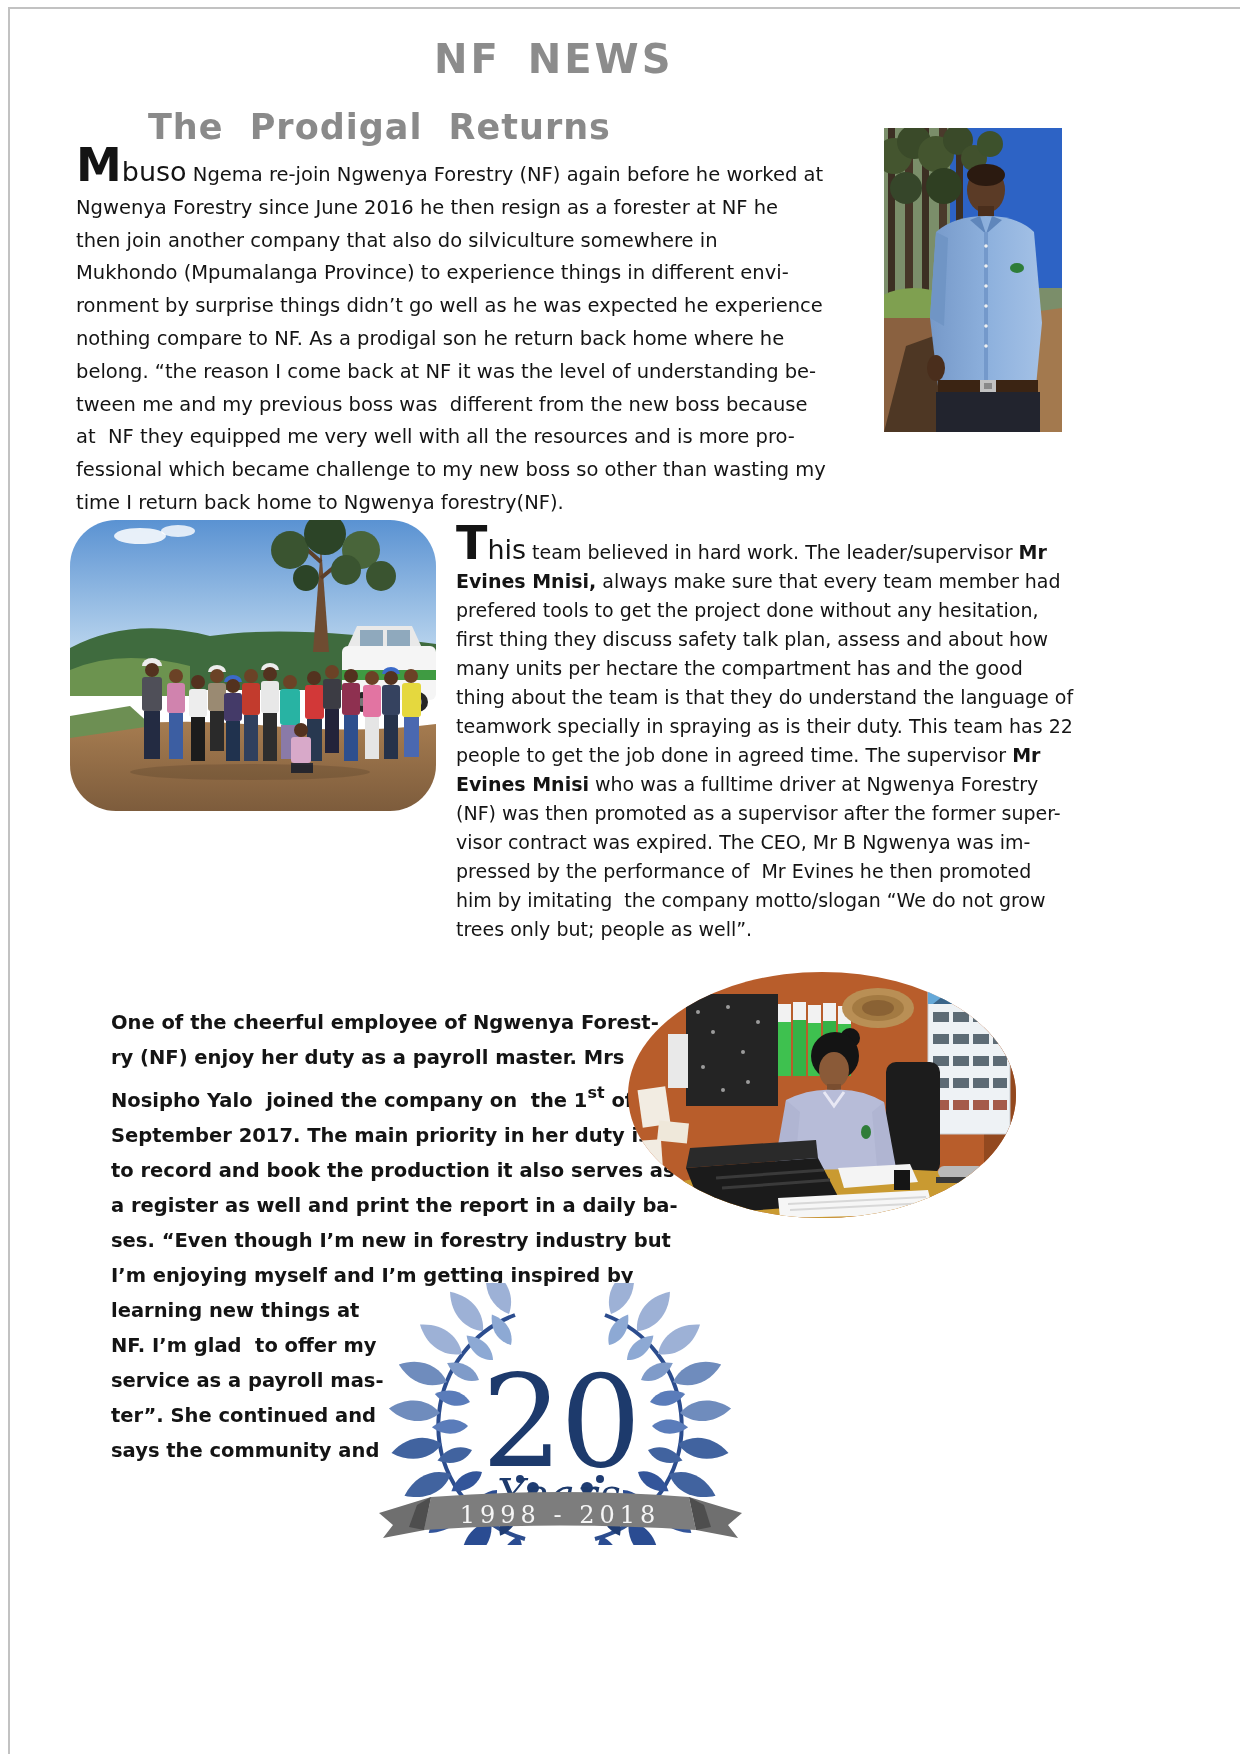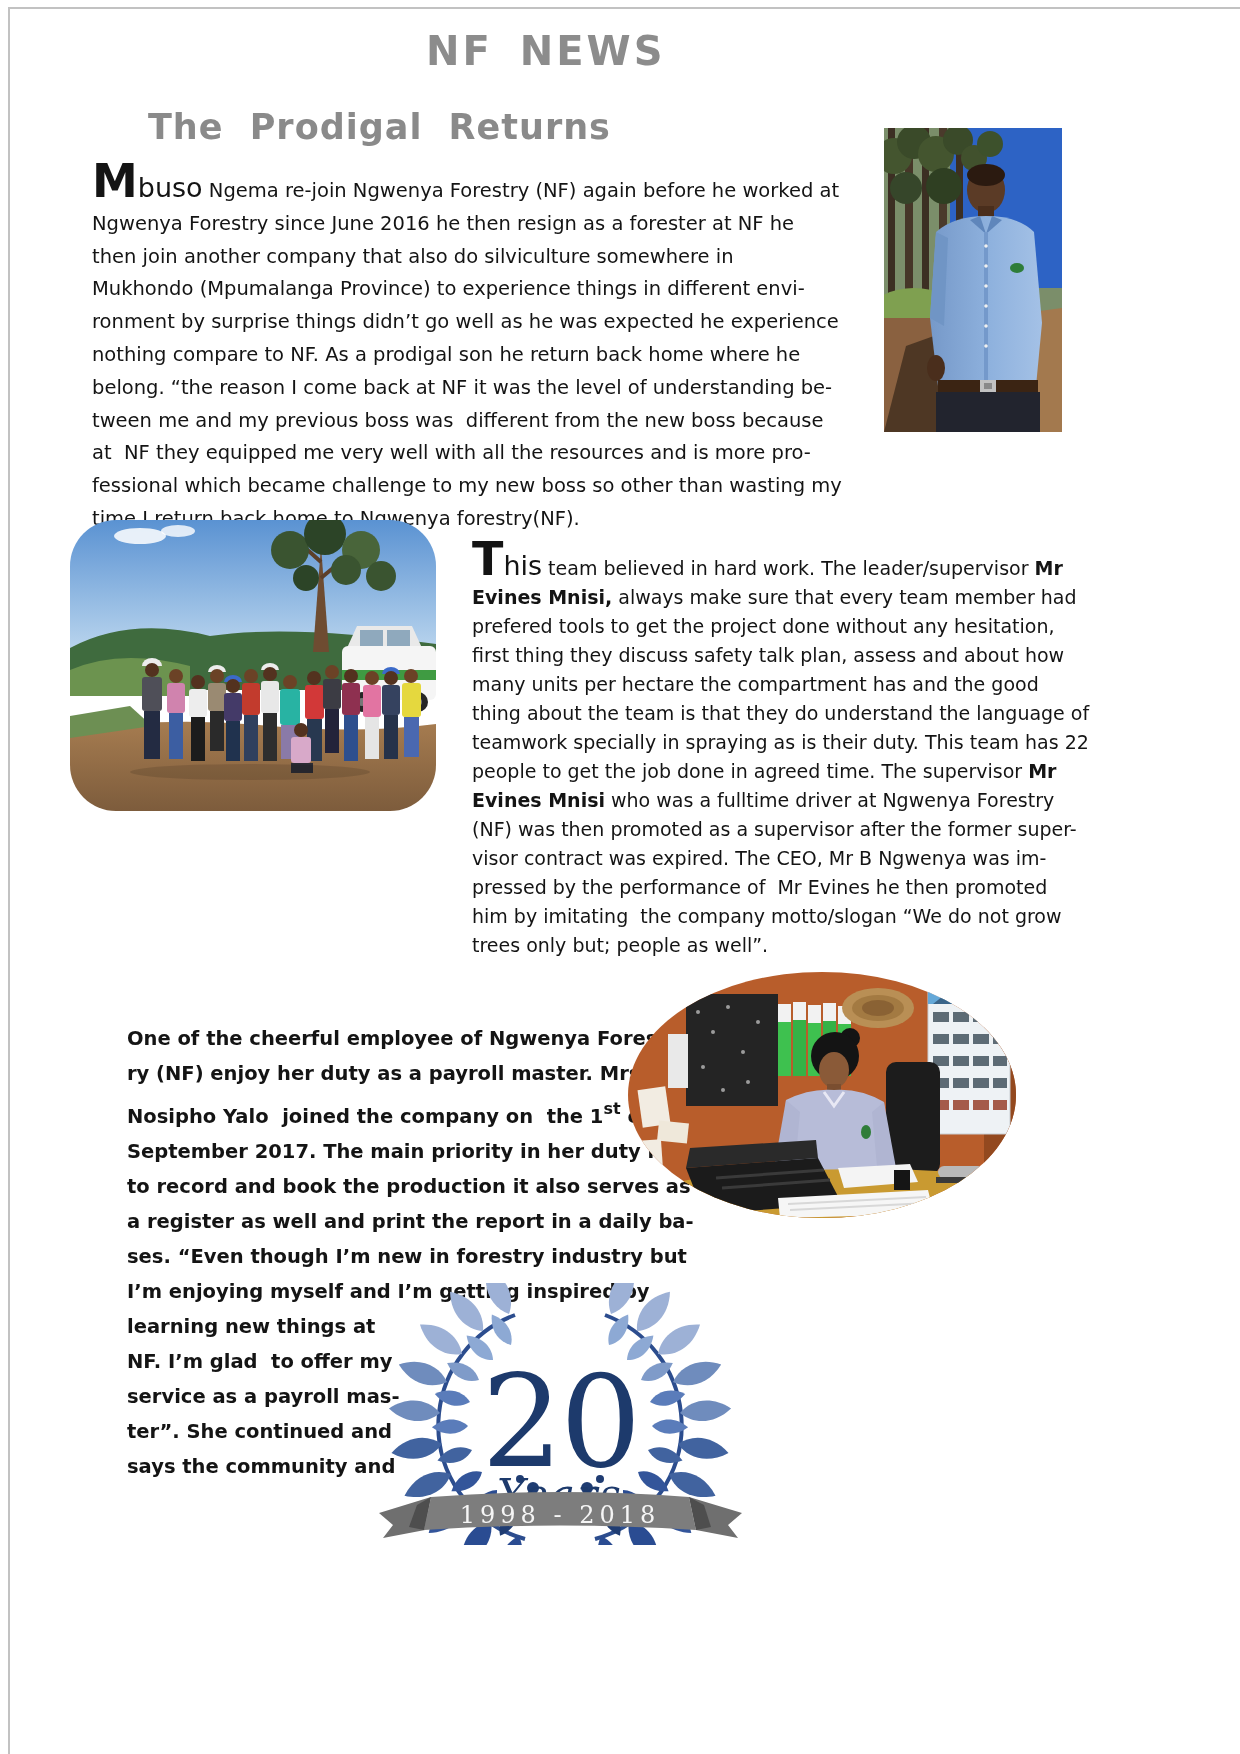--- a/index.html
+++ b/index.html
@@ -1,28 +1,28 @@
 <!DOCTYPE html>
 <html><head>
 <meta charset="utf-8">
 <style>
   html,body{margin:0;padding:0;background:#ffffff;}
   body{width:1240px;height:1754px;position:relative;font-family:"DejaVu Sans",sans-serif;overflow:hidden;}
   .page{position:absolute;inset:0;background:#ffffff;}
   .edge-top{position:absolute;left:8px;top:7px;right:0;height:2px;background:#c2c2c2;}
   .edge-left{position:absolute;left:8px;top:7px;width:2px;bottom:0;background:#c2c2c2;}
 
-  .nf-title{position:absolute;left:426px;top:28px;margin:0;font-size:40px;font-weight:bold;
+  .nf-title{position:absolute;left:426px;top:28px;margin:8px;font-size:40px;font-weight:bold;
             color:#8c8c8c;letter-spacing:3px;word-spacing:10px;}
   .headline{position:absolute;margin:8px;font-weight:bold;color:#8a8a8a;letter-spacing:1px;word-spacing:13px;}
   .h-prodigal{left:140px;top:99px;font-size:35px;}
   .h-team{left:497px;top:459px;font-size:35px;}
   .h-nosipho{left:230px;top:934px;font-size:33px;}
 
-  .body{position:absolute;margin:17px;color:#141414;white-space:pre;}
+  .body{position:absolute;margin:1px;color:#141414;white-space:pre;}
   .a1{left:75px;top:148px;font-size:19.5px;line-height:32.8px;}
   .a2{left:455px;top:528px;font-size:19px;line-height:29px;}
   .a3{left:110px;top:1004px;font-size:19.5px;line-height:35px;font-weight:bold;}
 
   .seg-b{font-weight:bold;}
   .initial-cap{font-size:46px;font-weight:bold;}
   .lead-word{font-size:27px;}
   .sup{font-size:16px;vertical-align:9px;}
 
   .photo{position:absolute;overflow:hidden;}

